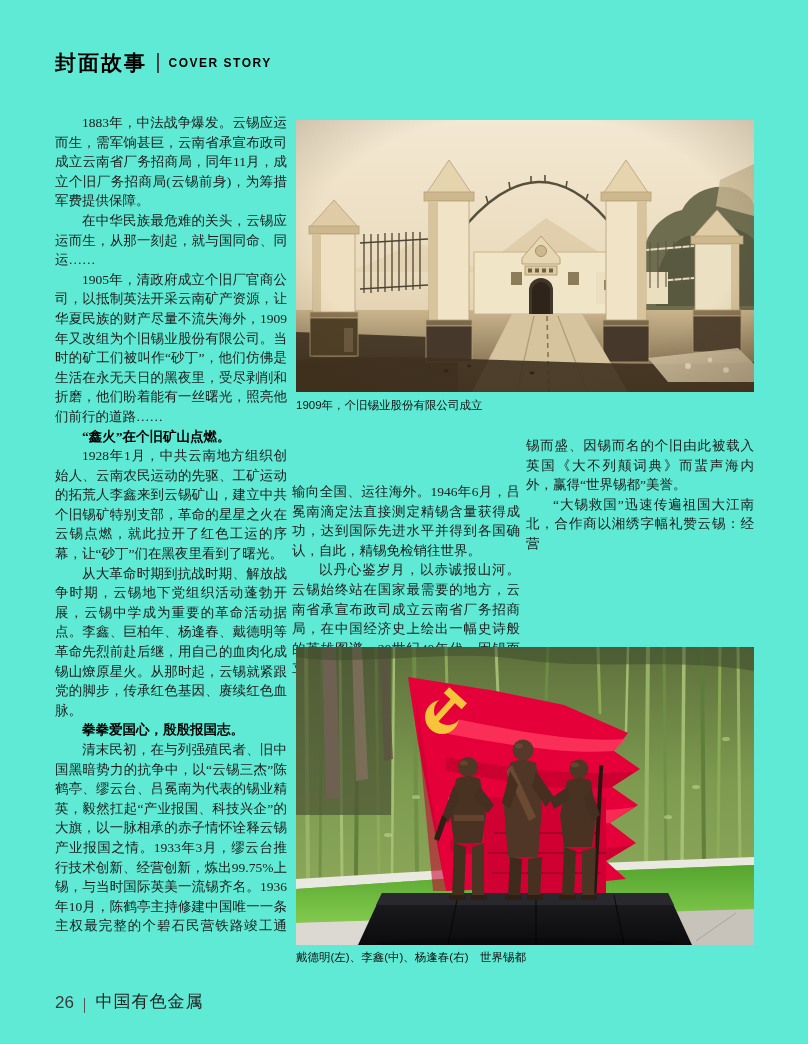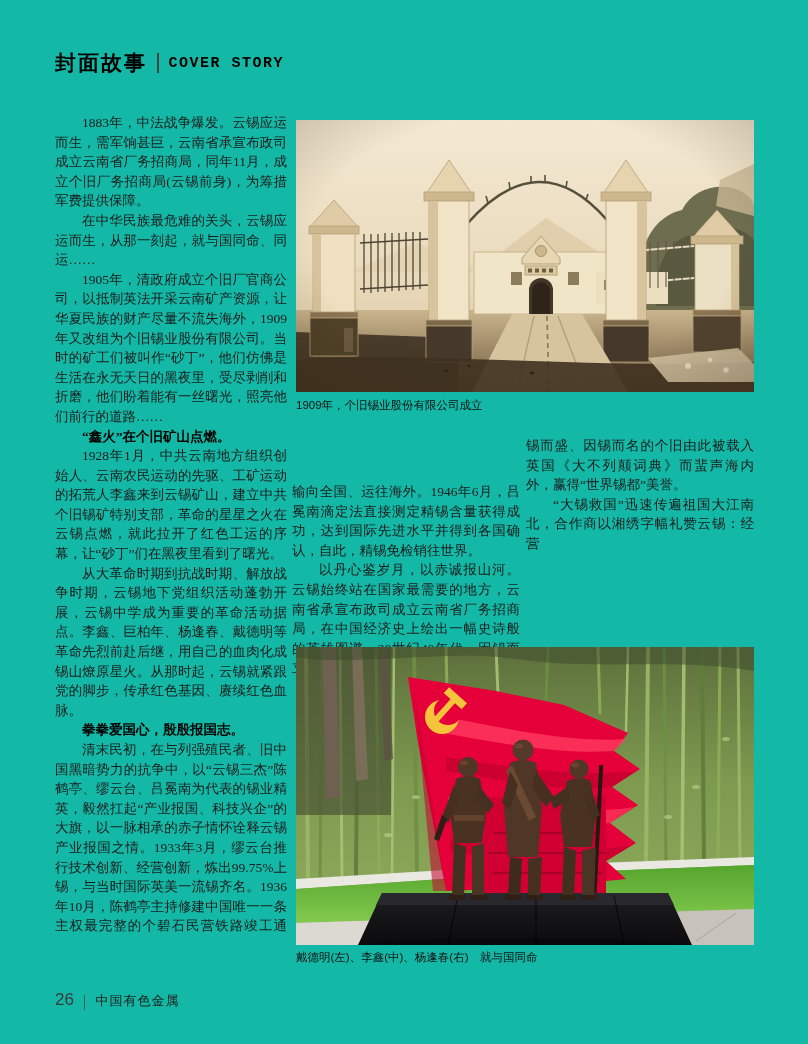--- a/index.html
+++ b/index.html
@@ -1,45 +1,45 @@
 <!DOCTYPE html>
 <html><head>
 <meta charset="utf-8">
 <style>
   html,body{margin:0;padding:0;background:#9a9a9a;}
   .page{
-    position:relative;width:808px;height:1044px;margin:0 auto;background:#14b8a6;
+    position:relative;width:808px;height:1044px;margin:0 auto;background:#5eead4;
     font-family:"Liberation Serif","DejaVu Serif",serif;color:#1a1a1a;overflow:hidden;
   }
   
   .header{position:absolute;left:55px;top:49px;display:flex;align-items:center;gap:10px;}
   .header .cn{font-family:"Liberation Sans","DejaVu Sans",sans-serif;font-weight:bold;font-size:21px;letter-spacing:2px;color:#000;}
   .header .hdiv{width:1.5px;height:20px;background:#444;}
-  .header .en{font-family:Liberation Mono, monospace;font-weight:bold;font-size:15px;letter-spacing:1.5px;color:#000;}
+  .header .en{font-family:Liberation Sans, sans-serif;font-weight:bold;font-size:12px;letter-spacing:1.5px;color:#000;}
   
   .col{position:absolute;text-align:justify;font-size:13.5px;line-height:19.6px;overflow:hidden;color:#1b1b1b;}
   .col p{margin:0;text-indent:2em;}
   .col p.noindent{text-indent:0;}
   .col p.boldpara{font-weight:bold;color:#000;}
   #col1{left:55px;top:113px;width:232px;height:826px;}
   #col2{left:292px;top:460px;width:228px;height:192px;margin-top:22px;}
   #col3{left:526px;top:436px;width:228px;height:192px;}
   
   .figure{position:absolute;overflow:hidden;}
   #fig1{left:296px;top:120px;width:458px;height:272px;}
   #fig2{left:296px;top:647px;width:458px;height:298px;}
   .figure svg{display:block;width:100%;height:100%;}
   .caption{position:absolute;font-family:"Liberation Sans","DejaVu Sans",sans-serif;font-size:11.5px;color:#111;}
   #cap1{left:296px;top:398px;}
   #cap2{left:296px;top:950px;}
   
   .footer{position:absolute;left:55px;top:990px;display:flex;align-items:flex-end;gap:10px;}
   .footer .pagenum{font-family:"Liberation Sans","DejaVu Sans",sans-serif;font-size:17px;color:#3a3a3a;}
   .footer .fdiv{width:1.5px;height:15px;background:#555;}
-  .footer .mag{font-size:13px;color:#1d1d1d;letter-spacing:1px;}
+  .footer .mag{font-size:17px;color:#1d1d1d;letter-spacing:1px;}
 </style>
 </head>
 <body>
 
 <div class="page">
 
   <div class="header">
     <span class="cn">封面故事</span>
     <span class="hdiv"></span>
     <span class="en">COVER STORY</span>
@@ -329,21 +329,21 @@
         <rect x="285" y="248" width="16" height="5" rx="2" fill="#2e2014"></rect>
       </g>
       <g fill="#7a5438" opacity="0.5">
         <ellipse cx="168" cy="116" rx="4" ry="2.5"></ellipse>
           <ellipse cx="223" cy="99" rx="4" ry="2.5"></ellipse>
           <ellipse cx="279" cy="118" rx="4" ry="2.5"></ellipse>
       </g>
       <ellipse cx="229" cy="296" rx="150" ry="5" fill="#000" opacity="0.18"></ellipse>
     </svg>
   </div>
-  <div class="caption" id="cap2">戴德明(左)、李鑫(中)、杨逢春(右)　就与国同命</div>
+  <div class="caption" id="cap2">戴德明(左)、李鑫(中)、杨逢春(右)　世界锡都</div>
 
   <div class="footer">
     <span class="pagenum">26</span>
     <span class="fdiv"></span>
     <span class="mag">中国有色金属</span>
   </div>
 
 </div>
 
 </body></html>

